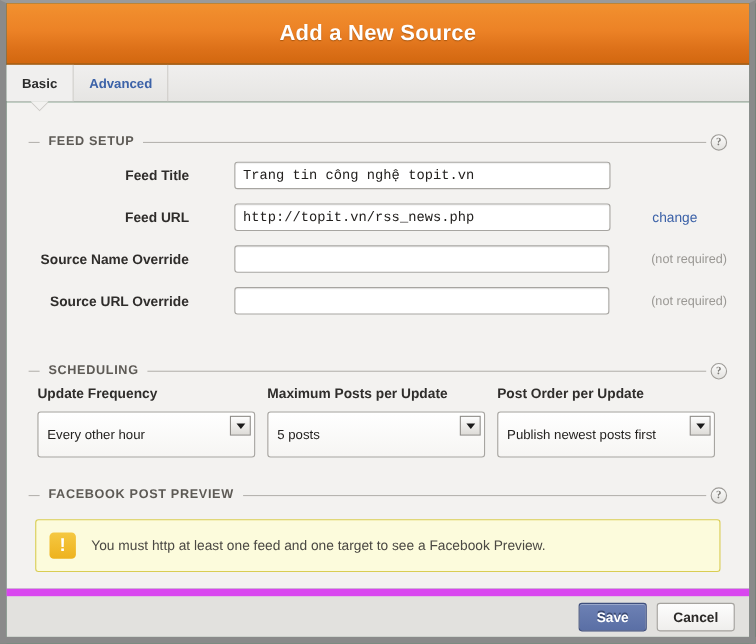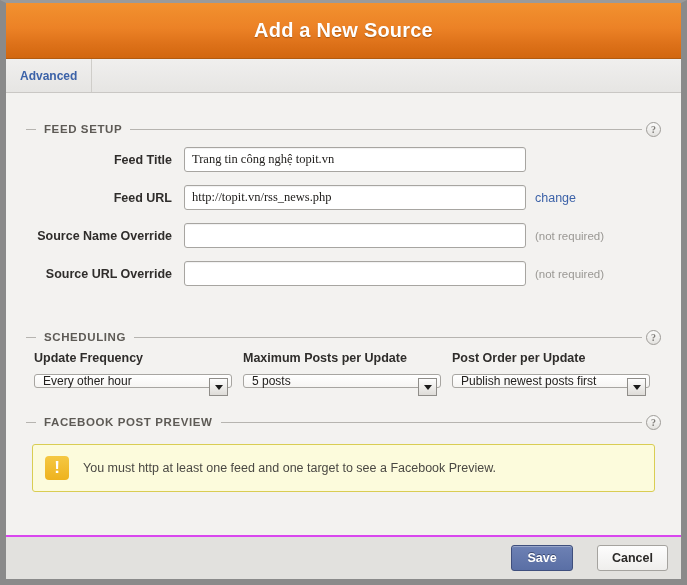--- a/index.html
+++ b/index.html
@@ -122,40 +122,41 @@
     text-align: center;
     cursor: pointer;
     font-family: "Liberation Serif", serif;
   }
   .section-body { padding: 10px 0 14px 0; }
   
   .row {
     display: flex;
     align-items: center;
     margin-bottom: 13px;
+    gap: 29px;
   }
   .row .lbl {
     width: 158px;
     text-align: right;
     padding-right: 12px;
     font-size: 12.5px;
     font-weight: bold;
     color: #2f2d2b;
     white-space: nowrap;
   }
   .txt {
     width: 342px;
     height: 25px;
     border: 1px solid #a7a5a1;
     border-radius: 3px;
     background: #ffffff;
     padding: 0 7px;
     font-size: 12.5px;
     color: #23211f;
-    font-family: Liberation Serif, serif;
+    font-family: Liberation Mono, monospace;
     outline: none;
     box-shadow: inset 0 1px 1px rgba(0,0,0,0.06);
   }
   .aside {
     margin-left: 9px;
     font-size: 11.5px;
     color: #9a9894;
     white-space: nowrap;
   }
   a.changelink {
@@ -175,21 +176,21 @@
   .sched-col .collabel {
     font-size: 12.5px;
     font-weight: bold;
     color: #2f2d2b;
     margin-bottom: 9px;
     white-space: nowrap;
   }
   .select {
     position: relative;
     width: 198px;
-    height: 14px;
+    height: 42px;
     border: 1px solid #a7a5a1;
     border-radius: 3px;
     background: linear-gradient(to bottom, #ffffff 0%, #f6f5f3 100%);
     display: flex;
     align-items: center;
     cursor: pointer;
     text-align: right;
   }
   .select .selval {
     font-size: 12px;
@@ -242,26 +243,26 @@
   }
   .warn-text {
     font-size: 12.5px;
     color: #4a4843;
   }
   
   .footer {
     flex: 0 0 44px;
     height: 44px;
     background: #e2e1de;
-    border-top: 2px solid #d946ef;
+    border-top: 7px solid #d946ef;
     display: flex;
     align-items: center;
     justify-content: flex-end;
     padding-right: 13px;
-    gap: 24px;
+    gap: 9px;
   }
   .btn {
     height: 26px;
     min-width: 62px;
     padding: 0 14px;
     font-size: 12.5px;
     font-weight: bold;
     border-radius: 3px;
     cursor: pointer;
     font-family: "Liberation Sans", sans-serif;
@@ -282,20 +283,24 @@
 </head>
 <body>
 
 <div class="dialog">
 
   <div class="titlebar">
     <span class="title">Add a New Source</span>
   </div>
 
   <div class="tabbar">
+    <div class="tab active">
+      <span>Basic</span>
+      <span class="tabarrow"></span>
+    </div>
     <div class="tab link">
       <span>Advanced</span>
     </div>
   </div>
 
   <div class="body">
 
     <div class="section">
       <div class="section-head">
         <span class="lead"></span>

